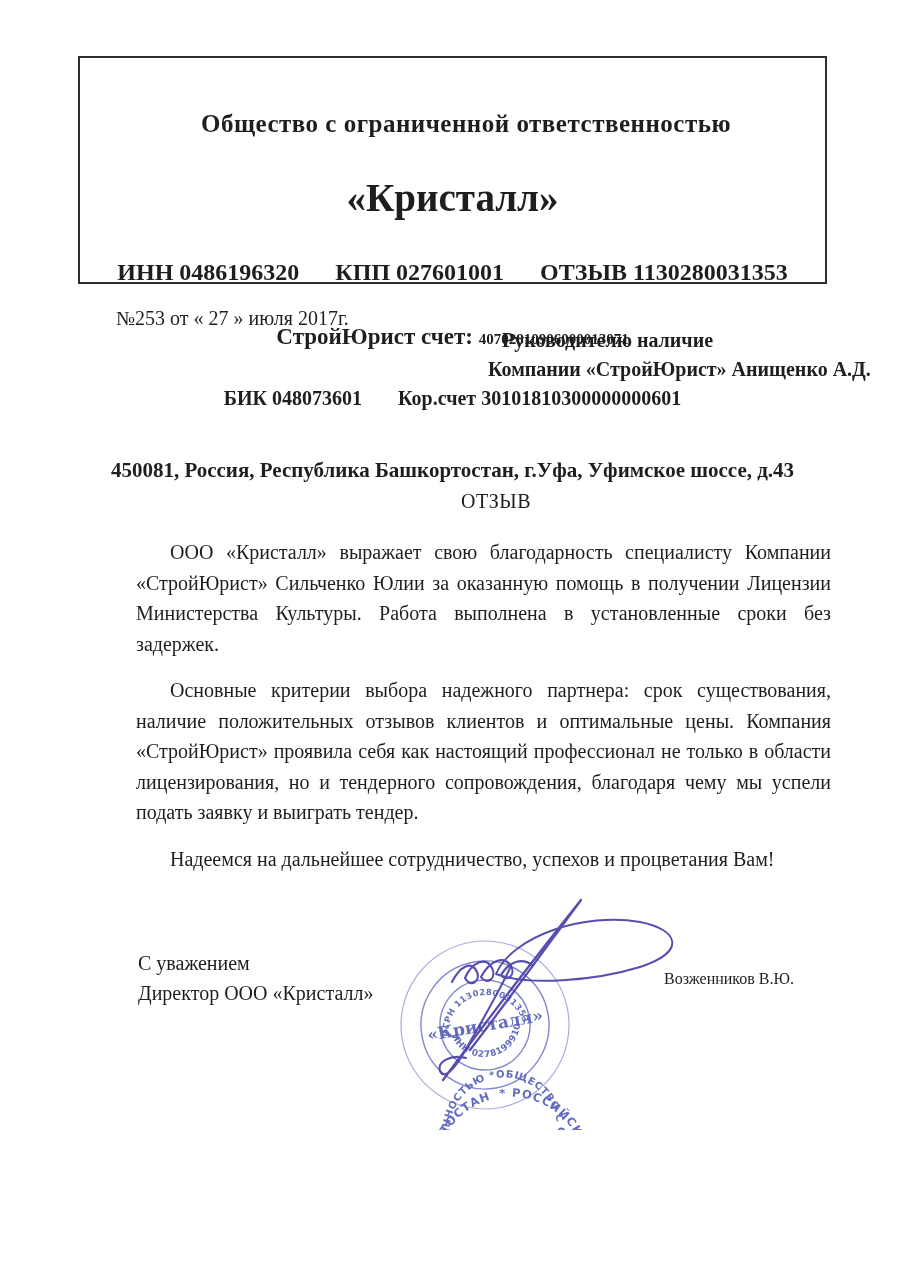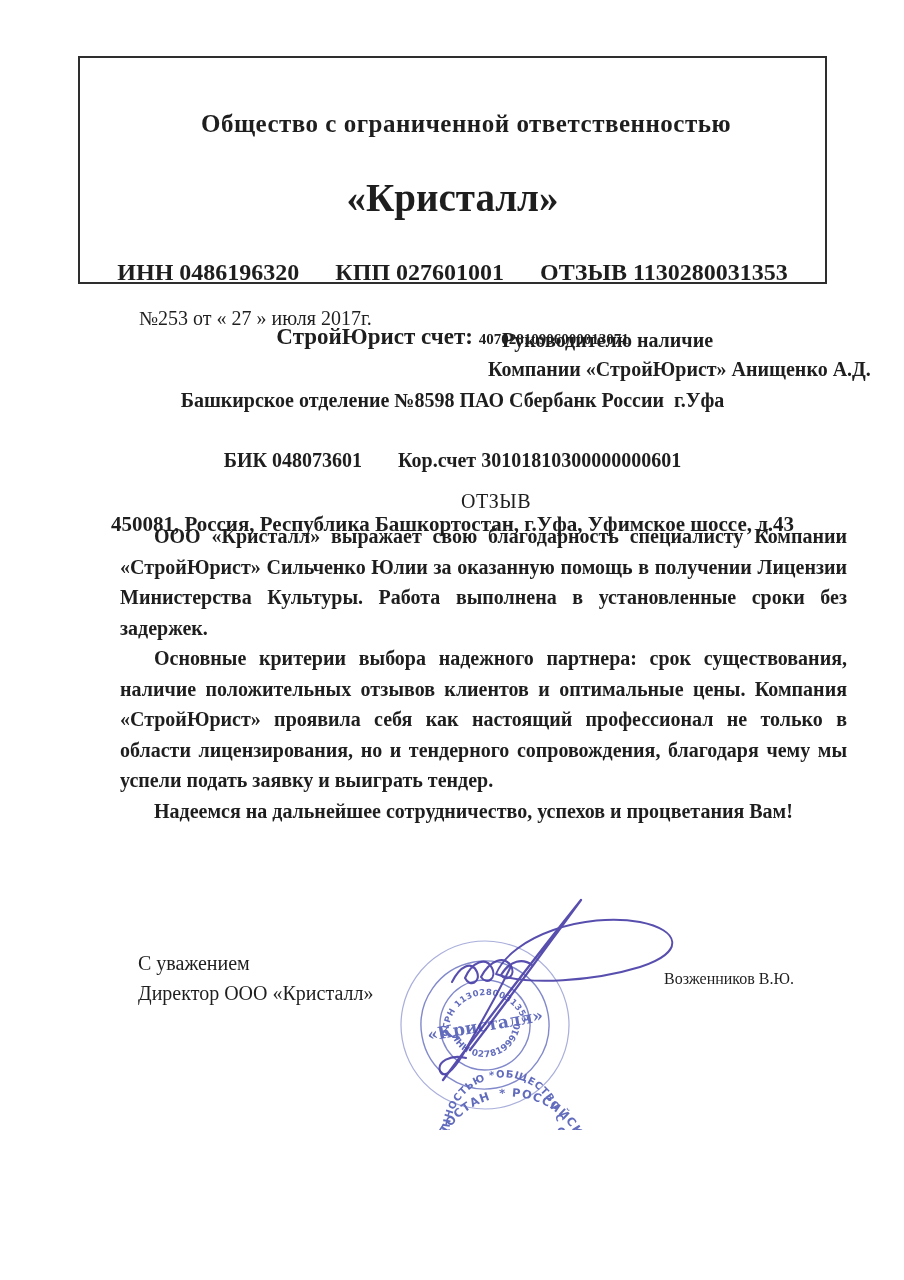--- a/index.html
+++ b/index.html
@@ -12,48 +12,47 @@
     border:2px solid #2e2e2e; text-align:center; font-weight:bold;
     white-space:pre-wrap;
   }
   .hl1 { margin-top:16px; font-size:25px; letter-spacing:0.5px;padding-left:27px; }
   .hl2 { margin-top:1px;  font-size:39px; }
   .hl3 { margin-top:3px;  font-size:24px; }
   .hl4 { margin-top:2px;  font-size:23px; }
   .hl4 .num { font-size:15px; }
   .hl5 { margin-top:3px;  font-size:20px; }
   .hl6 { margin-top:1px;  font-size:20px; }
-  .hl7 { margin-top:4px;  font-size:21px; }
+  .hl7 { margin-top:12px;  font-size:21px; }
   .gap-l { margin-left:36px; }
-  .ref-line { position:absolute; left:139px; top:307px; font-size:20px;text-align:right; }
+  .ref-line { position:absolute; left:116px; top:307px; font-size:20px;text-align:right; }
   .addressee {
     position:absolute; left:488px; top:326px; font-size:20px; font-weight:bold;
     line-height:29px;
   }
   .addressee .l1 { margin-left:14px; }
   .doc-title { position:absolute; left:0; top:490px; width:904px; text-align:center; font-size:20px; letter-spacing:0.5px;padding-left:44px; }
   .body-text {
     position:absolute; left:120px; top:521px; width:727px;
     font-size:20px; line-height:30.5px; text-align:justify;
   }
-  .body-text p { margin:0; text-indent:34px;font-weight:bold; }
+  .body-text p { margin:16px; text-indent:34px; }
   .closing { position:absolute; left:138px; top:948px; font-size:20px; line-height:30px; }
   .signatory { position:absolute; left:664px; top:970px; font-size:16px; }
   .stamp-sig { position:absolute; left:380px; top:870px; width:320px; height:260px; }
   .stamp-text { font-family:"DejaVu Sans", sans-serif; font-weight:bold; }
 </style>
 </head>
 <body>
 
 <div class="letterhead">
   <div class="hl1">Общество с ограниченной ответственностью</div>
   <div class="hl2">«Кристалл»</div>
   <div class="hl3"><span>ИНН</span> <span>0486196320</span><span class="gap-l">КПП</span> <span>027601001</span><span class="gap-l">ОТЗЫВ</span> <span>1130280031353</span></div>
   <div class="hl4"><span>СтройЮрист счет:</span> <span class="num">40702810906000013071</span></div>
-  <div class="hl5">Башкирское отделение №8598 ПАО Сбербанк России  г.Уфа</div>
   <div class="hl6"><span>БИК</span> <span>048073601</span><span class="gap-l">Кор.счет</span> <span>30101810300000000601</span></div>
   <div class="hl7">450081, Россия, Республика Башкортостан, г.Уфа, Уфимское шоссе, д.43</div>
 </div>
 
 <div class="ref-line">№253 от « 27 » июля 2017г.</div>
 
 <div class="addressee">
   <div class="l1">Руководителю наличие</div>
   <div>Компании «СтройЮрист» Анищенко А.Д.</div>
 </div>

